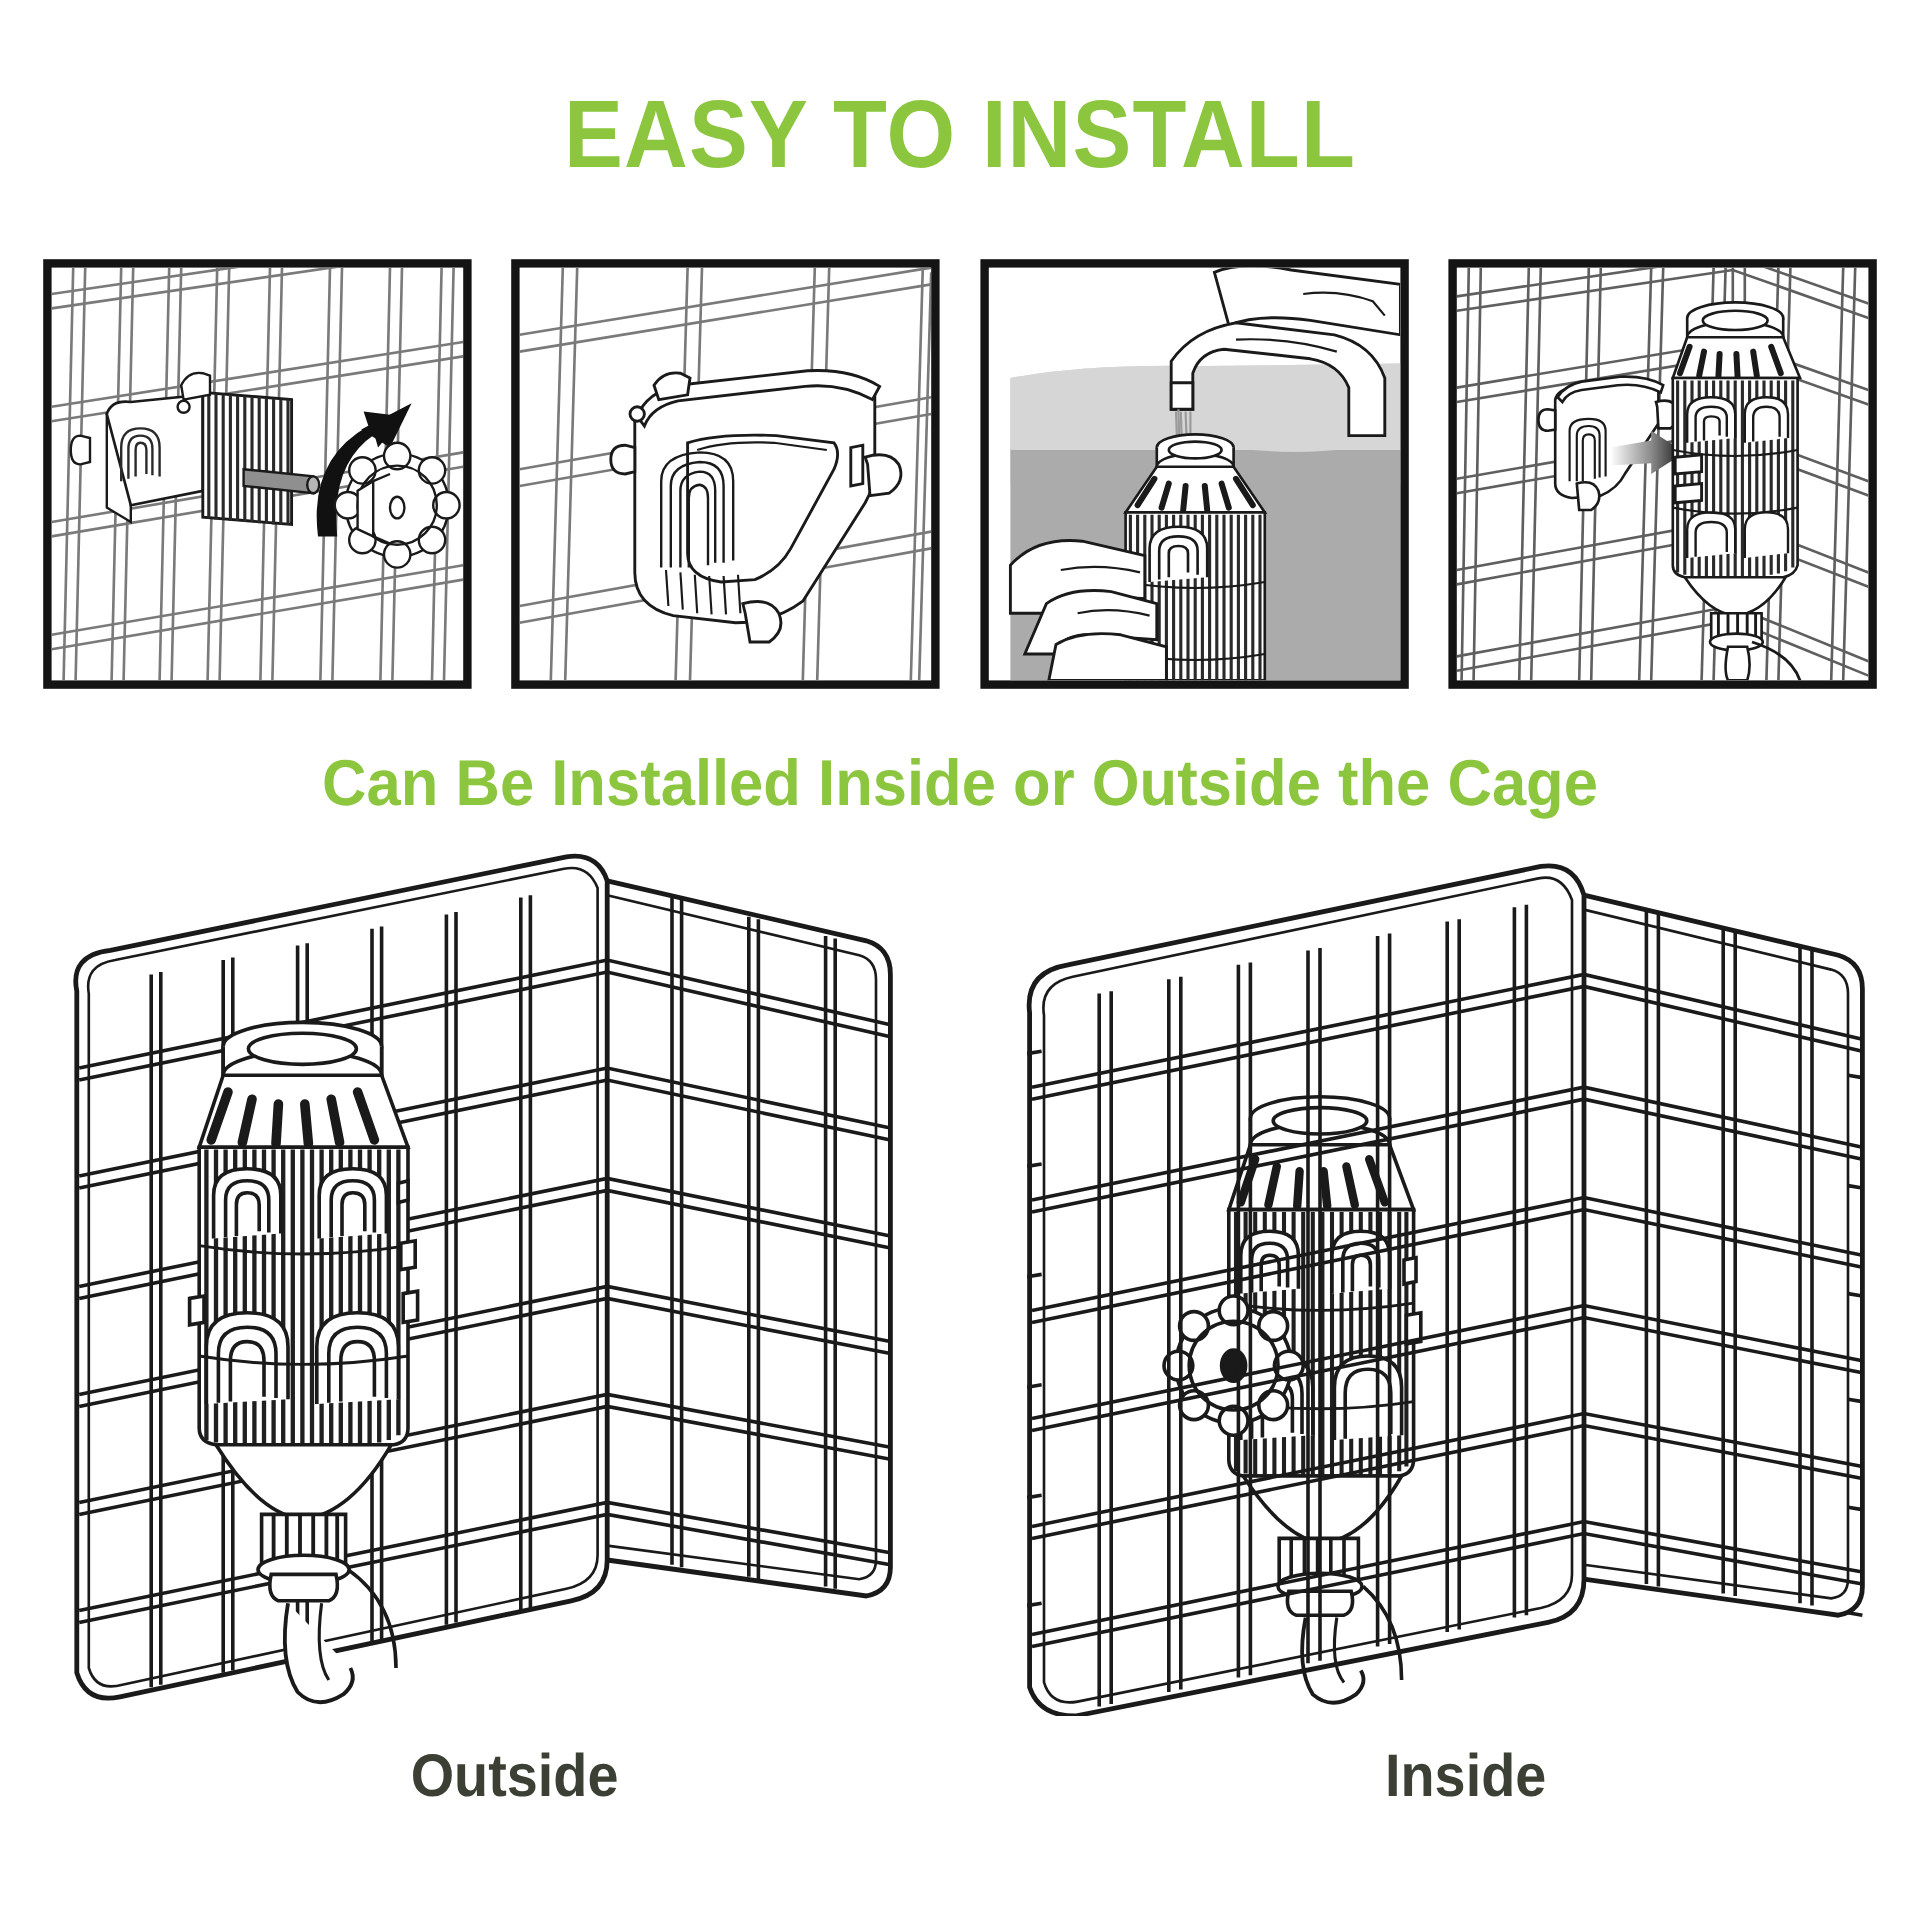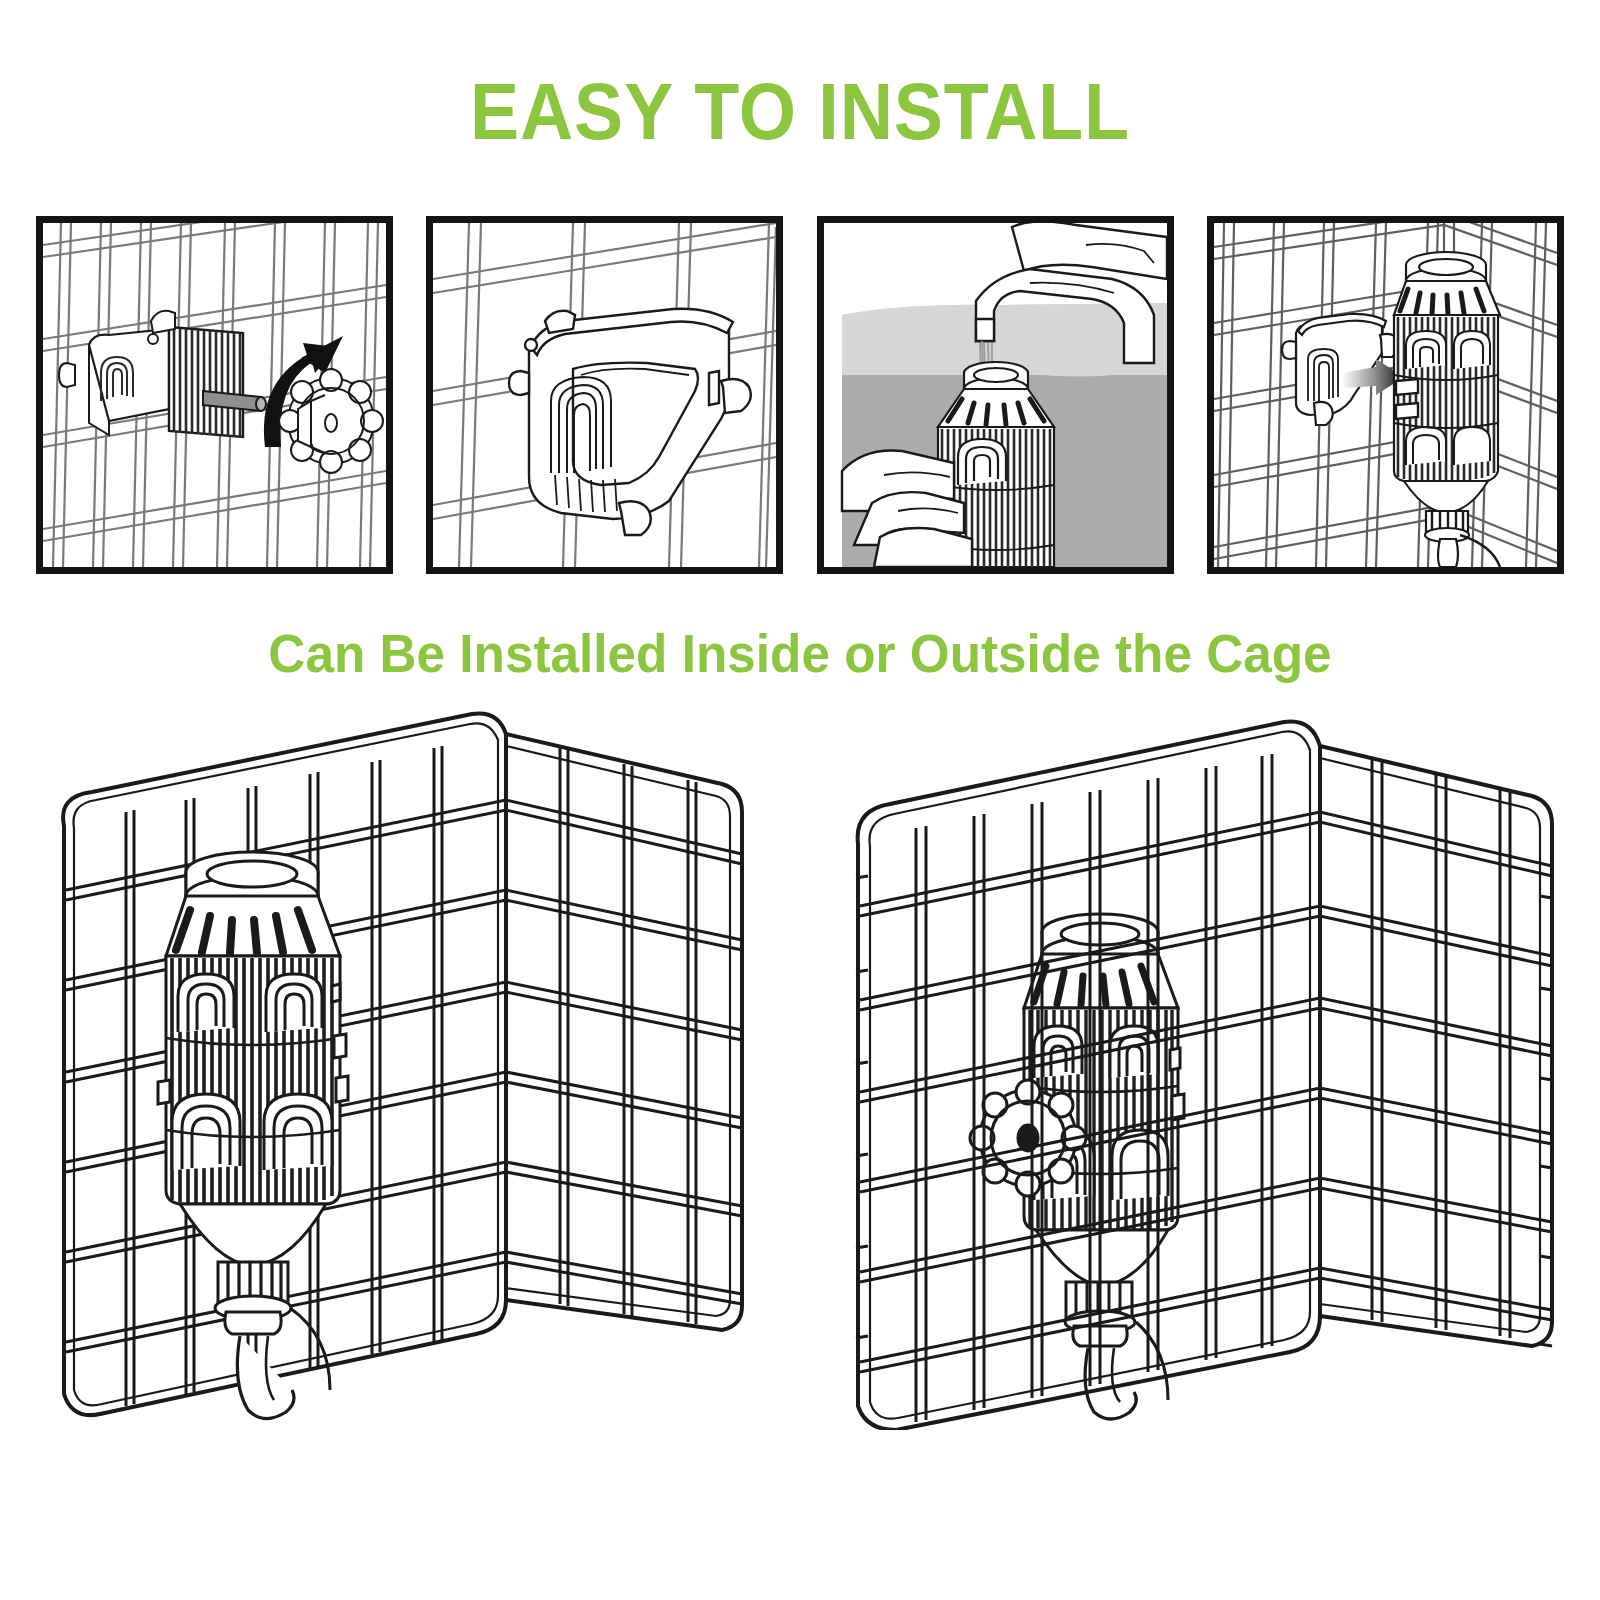--- a/index.html
+++ b/index.html
@@ -744,14 +744,18 @@
             <path d="M740 378 L752 380"></path>
               <path d="M740 466 L752 468"></path>
             <path d="M740 556 L752 558"></path>
               <path d="M740 644 L752 646"></path>
           </g>
         </g>
       </svg>
     </div>
   </div>
 
+  <div id="captions">
+    <div class="caption cap-left">Outside</div>
+    <div class="caption cap-right">Inside</div>
+  </div>
 
 </div>
 
 </body></html>

